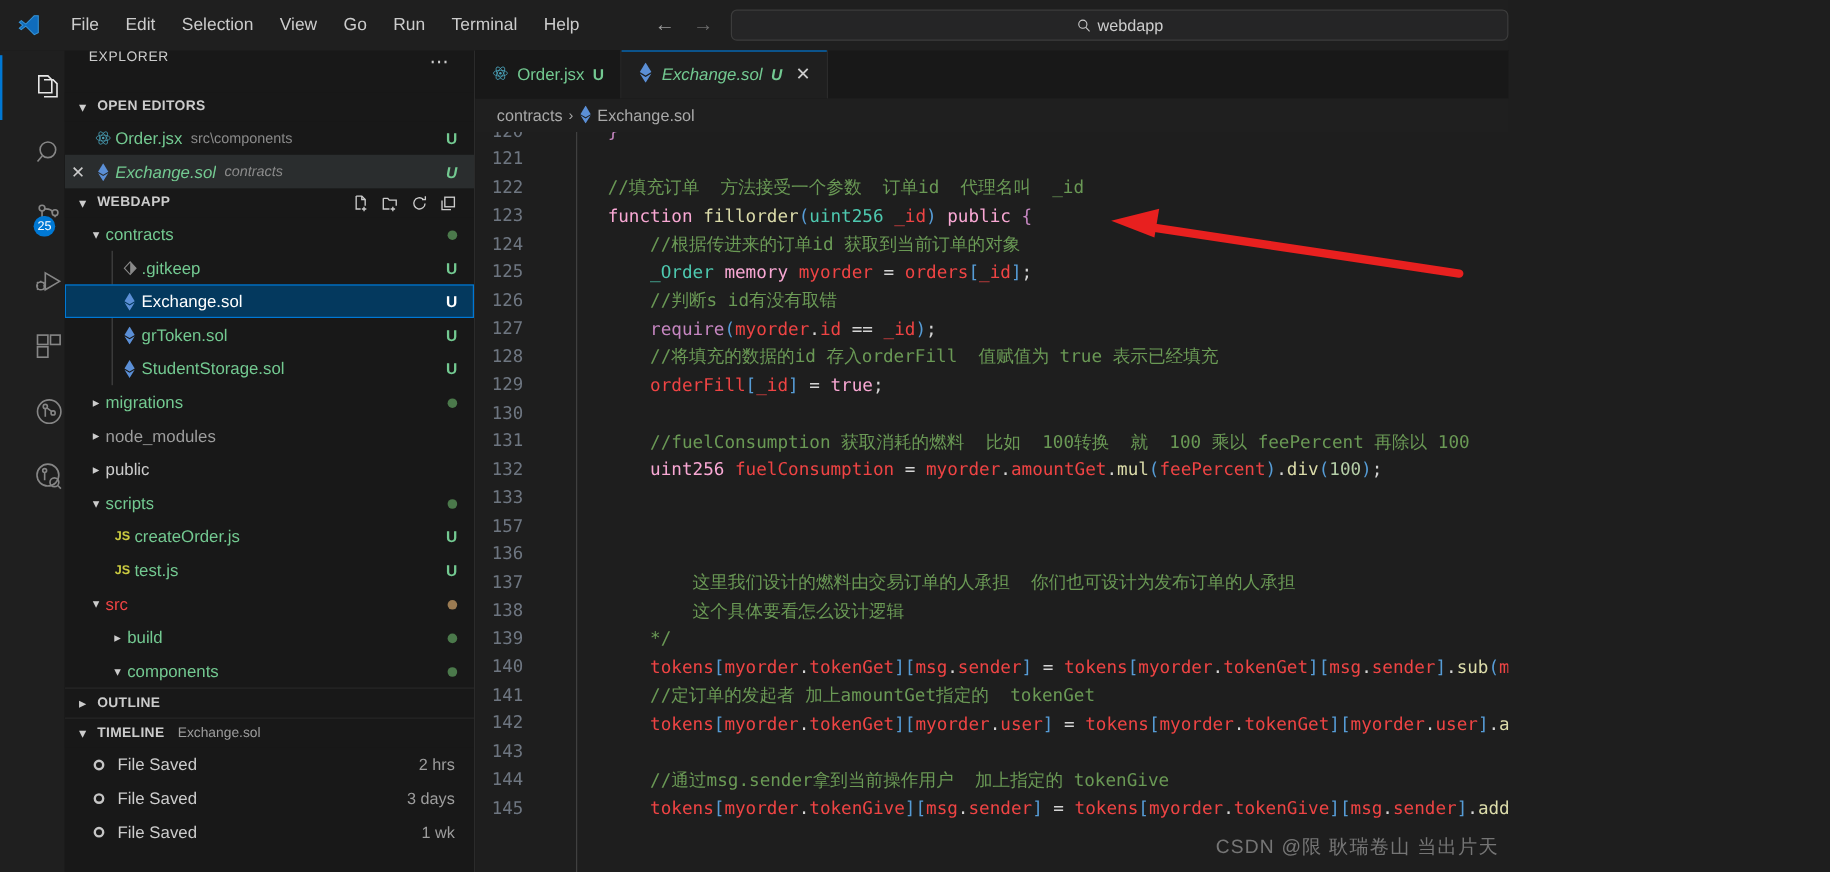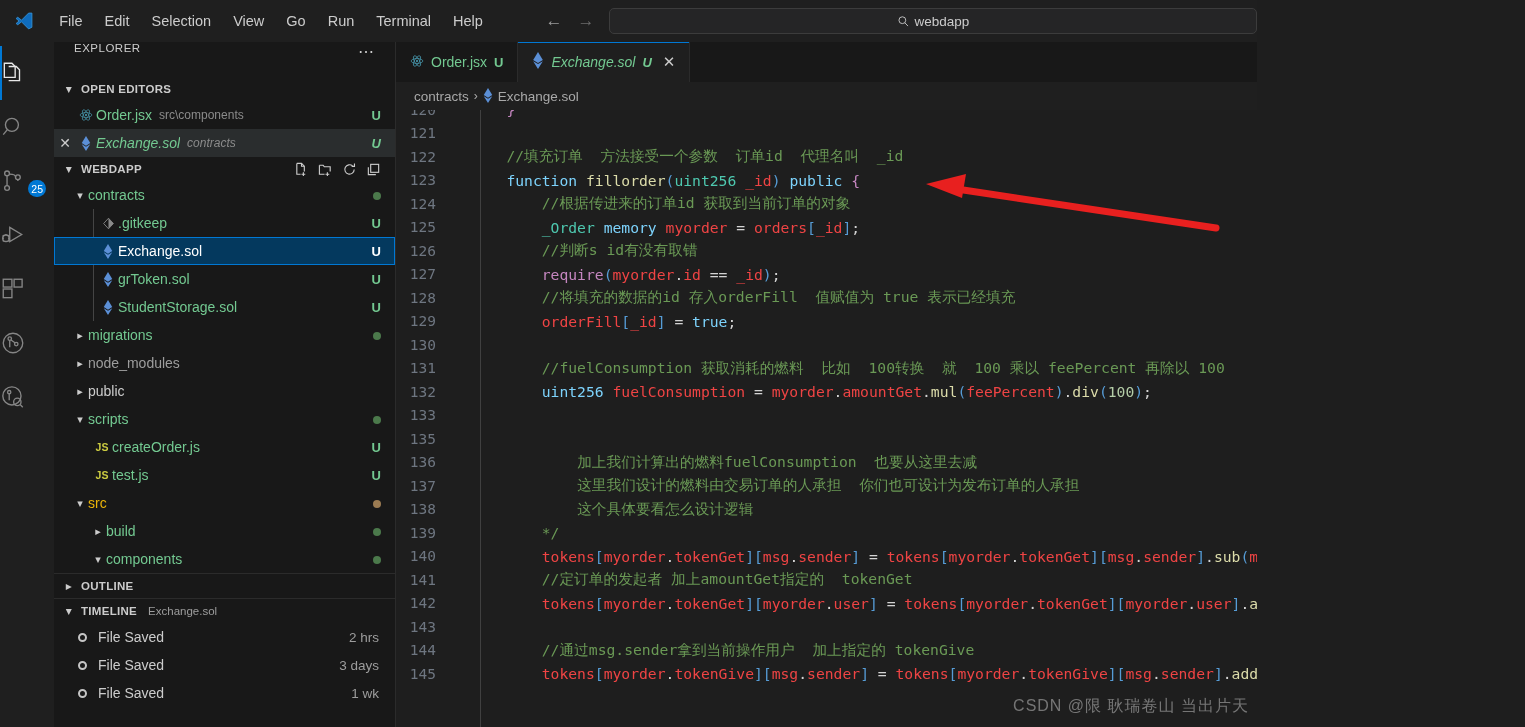--- a/index.html
+++ b/index.html
@@ -36,21 +36,21 @@
 
   
   .bodyrow { display: flex; flex: 1 1 auto; min-height: 0; }
 
   
   .activitybar {
     width: 54px; background: #1f1f1f; flex: 0 0 54px;
     display: flex; flex-direction: column; align-items: center; padding-top: 4px;
   }
   .act {
-    width: 54px; height: 54px; display: flex; align-items: center; justify-content: flex-start;
+    width: 54px; height: 54px; display: flex; align-items: center; justify-content: flex-end;
     position: relative; cursor: pointer;
   }
   .act svg { width: 26px; height: 26px; stroke: #868686; fill: none; stroke-width: 1.25; }
   .act.active svg { stroke: #e7e7e7; }
   .act.active::before {
     content: ""; position: absolute; left: 0; top: 0; bottom: 0; width: 2px; background: #0078d4;
   }
   .badge {
     position: absolute; right: 8px; bottom: 11px; background: #0078d4; color: #fff;
     font-size: 10.5px; min-width: 17px; height: 17px; border-radius: 9px;
@@ -90,21 +90,21 @@
   }
   .row .twisty {
     width: 16px; text-align: center; color: #cccccc; font-size: 11px; flex: 0 0 16px;
   }
   .row .ficon { width: 20px; display: flex; align-items: center; justify-content: center; flex: 0 0 20px; }
   .row .label { white-space: nowrap; overflow: hidden; text-overflow: ellipsis; }
   .row .desc { color: #8b8b8b; font-size: 12px; margin-left: 7px; white-space: nowrap; }
   .row .right { margin-left: auto; font-size: 13px; font-weight: bold; padding-left: 8px; }
   .row .closeb { width: 22px; text-align: center; color: #cccccc; font-size: 14px; flex: 0 0 22px; }
   .green { color: #73c991; }
-  .gold { color: #eab308; text-align: center; }
+  .gold { color: #ef4444; text-align: center; }
   .dot { width: 8px; height: 8px; border-radius: 50%; display: inline-block; }
   .dot.g { background: #4b794b; }
   .dot.o { background: #9b7b52; }
 
   .sol-ico { width: 12px; height: 15px; }
   .js-ico { color: #cbcb41; font-size: 10.5px; font-weight: bold; font-family: "Liberation Sans", sans-serif; }
   .git-ico { color: #8a8a8a; font-size: 12px; }
 
   .tree-guide {
     position: absolute; top: 0; bottom: 0; width: 1px; background: #444444;
@@ -146,21 +146,21 @@
     color: #6e7681; font-size: 14.5px;
     font-family: "DejaVu Sans Mono", monospace;
   }
   .ctext {
     font-family: "DejaVu Sans Mono", monospace; font-size: 14.7px; color: #d4d4d4;
     padding-left: 13px; position: relative;
   }
   .guide { position: absolute; left: 84px; top: 0; bottom: 0; width: 1px; background: #404040; }
 
   .c-com { color: #6a9955; }
-  .c-kw  { color: #7dd3fc; }
+  .c-kw  { color: #f9a8d4; }
   .c-kw2 { color: #c586c0; }
   .c-fn  { color: #dcdcaa; }
   .c-type{ color: #4ec9b0; }
   .c-var { color: #ef4444; }
   .c-num { color: #b5cea8; }
   .c-brk { color: #569cd6; }
   .c-plain { color: #d4d4d4; }
 
   
   .anno { position: absolute; left: 0; top: 0; width: 1525px; height: 727px; pointer-events: none; }
@@ -516,22 +516,22 @@
             <div class="cline"><div class="lnum">124</div><div class="ctext"><span class="c-plain">        </span><span class="c-com">//根据传进来的订单id 获取到当前订单的对象</span></div></div>
             <div class="cline"><div class="lnum">125</div><div class="ctext"><span class="c-plain">        </span><span class="c-type">_Order</span><span class="c-plain"> </span><span class="c-kw">memory</span><span class="c-plain"> </span><span class="c-var">myorder</span><span class="c-plain"> = </span><span class="c-var">orders</span><span class="c-brk">[</span><span class="c-var">_id</span><span class="c-brk">]</span><span class="c-plain">;</span></div></div>
             <div class="cline"><div class="lnum">126</div><div class="ctext"><span class="c-plain">        </span><span class="c-com">//判断s id有没有取错</span></div></div>
             <div class="cline"><div class="lnum">127</div><div class="ctext"><span class="c-plain">        </span><span class="c-kw2">require</span><span class="c-brk">(</span><span class="c-var">myorder</span><span class="c-plain">.</span><span class="c-var">id</span><span class="c-plain"> == </span><span class="c-var">_id</span><span class="c-brk">)</span><span class="c-plain">;</span></div></div>
             <div class="cline"><div class="lnum">128</div><div class="ctext"><span class="c-plain">        </span><span class="c-com">//将填充的数据的id 存入orderFill  值赋值为 true 表示已经填充</span></div></div>
             <div class="cline"><div class="lnum">129</div><div class="ctext"><span class="c-plain">        </span><span class="c-var">orderFill</span><span class="c-brk">[</span><span class="c-var">_id</span><span class="c-brk">]</span><span class="c-plain"> = </span><span class="c-kw">true</span><span class="c-plain">;</span></div></div>
             <div class="cline"><div class="lnum">130</div><div class="ctext"></div></div>
             <div class="cline"><div class="lnum">131</div><div class="ctext"><span class="c-plain">        </span><span class="c-com">//fuelConsumption 获取消耗的燃料  比如  100转换  就  100 乘以 feePercent 再除以 100</span></div></div>
             <div class="cline"><div class="lnum">132</div><div class="ctext"><span class="c-plain">        </span><span class="c-kw">uint256</span><span class="c-plain"> </span><span class="c-var">fuelConsumption</span><span class="c-plain"> = </span><span class="c-var">myorder</span><span class="c-plain">.</span><span class="c-var">amountGet</span><span class="c-plain">.</span><span class="c-fn">mul</span><span class="c-brk">(</span><span class="c-var">feePercent</span><span class="c-brk">)</span><span class="c-plain">.</span><span class="c-fn">div</span><span class="c-brk">(</span><span class="c-num">100</span><span class="c-brk">)</span><span class="c-plain">;</span></div></div>
             <div class="cline"><div class="lnum">133</div><div class="ctext"></div></div>
-            <div class="cline"><div class="lnum">135</div></div>
-            <div class="cline"><div class="lnum">136</div><div class="ctext"><span class="c-plain">            </span><span class="c-com">加上我们计算出的燃料fuelConsumption  也要从这里去减</span></div></div>
+            <div class="cline"><div class="lnum">157</div></div>
+            <div class="cline"><div class="lnum">136</div><div class="ctext"><span class="c-plain">            </span></div></div>
             <div class="cline"><div class="lnum">137</div><div class="ctext"><span class="c-plain">            </span><span class="c-com">这里我们设计的燃料由交易订单的人承担  你们也可设计为发布订单的人承担</span></div></div>
             <div class="cline"><div class="lnum">138</div><div class="ctext"><span class="c-plain">            </span><span class="c-com">这个具体要看怎么设计逻辑</span></div></div>
             <div class="cline"><div class="lnum">139</div><div class="ctext"><span class="c-plain">        </span><span class="c-com">*/</span></div></div>
             <div class="cline"><div class="lnum">140</div><div class="ctext"><span class="c-plain">        </span><span class="c-var">tokens</span><span class="c-brk">[</span><span class="c-var">myorder</span><span class="c-plain">.</span><span class="c-var">tokenGet</span><span class="c-brk">]</span><span class="c-brk">[</span><span class="c-var">msg</span><span class="c-plain">.</span><span class="c-var">sender</span><span class="c-brk">]</span><span class="c-plain"> = </span><span class="c-var">tokens</span><span class="c-brk">[</span><span class="c-var">myorder</span><span class="c-plain">.</span><span class="c-var">tokenGet</span><span class="c-brk">]</span><span class="c-brk">[</span><span class="c-var">msg</span><span class="c-plain">.</span><span class="c-var">sender</span><span class="c-brk">]</span><span class="c-plain">.</span><span class="c-fn">sub</span><span class="c-brk">(</span><span class="c-var">myorder</span><span class="c-plain">.</span><span class="c-var">amountGet</span><span class="c-plain">.</span><span class="c-fn">add</span></div></div>
             <div class="cline"><div class="lnum">141</div><div class="ctext"><span class="c-plain">        </span><span class="c-com">//定订单的发起者 加上amountGet指定的  tokenGet</span></div></div>
             <div class="cline"><div class="lnum">142</div><div class="ctext"><span class="c-plain">        </span><span class="c-var">tokens</span><span class="c-brk">[</span><span class="c-var">myorder</span><span class="c-plain">.</span><span class="c-var">tokenGet</span><span class="c-brk">]</span><span class="c-brk">[</span><span class="c-var">myorder</span><span class="c-plain">.</span><span class="c-var">user</span><span class="c-brk">]</span><span class="c-plain"> = </span><span class="c-var">tokens</span><span class="c-brk">[</span><span class="c-var">myorder</span><span class="c-plain">.</span><span class="c-var">tokenGet</span><span class="c-brk">]</span><span class="c-brk">[</span><span class="c-var">myorder</span><span class="c-plain">.</span><span class="c-var">user</span><span class="c-brk">]</span><span class="c-plain">.</span><span class="c-fn">add</span><span class="c-brk">(</span><span class="c-var">myorder</span><span class="c-plain">.</span><span class="c-var">amountGet</span></div></div>
             <div class="cline"><div class="lnum">143</div><div class="ctext"></div></div>
             <div class="cline"><div class="lnum">144</div><div class="ctext"><span class="c-plain">        </span><span class="c-com">//通过msg.sender拿到当前操作用户  加上指定的 tokenGive</span></div></div>
             <div class="cline"><div class="lnum">145</div><div class="ctext"><span class="c-plain">        </span><span class="c-var">tokens</span><span class="c-brk">[</span><span class="c-var">myorder</span><span class="c-plain">.</span><span class="c-var">tokenGive</span><span class="c-brk">]</span><span class="c-brk">[</span><span class="c-var">msg</span><span class="c-plain">.</span><span class="c-var">sender</span><span class="c-brk">]</span><span class="c-plain"> = </span><span class="c-var">tokens</span><span class="c-brk">[</span><span class="c-var">myorder</span><span class="c-plain">.</span><span class="c-var">tokenGive</span><span class="c-brk">]</span><span class="c-brk">[</span><span class="c-var">msg</span><span class="c-plain">.</span><span class="c-var">sender</span><span class="c-brk">]</span><span class="c-plain">.</span><span class="c-fn">add</span><span class="c-brk">(</span><span class="c-var">myorder</span><span class="c-plain">.</span><span class="c-var">amountGive</span><span class="c-brk">)</span></div></div>
           </div>

